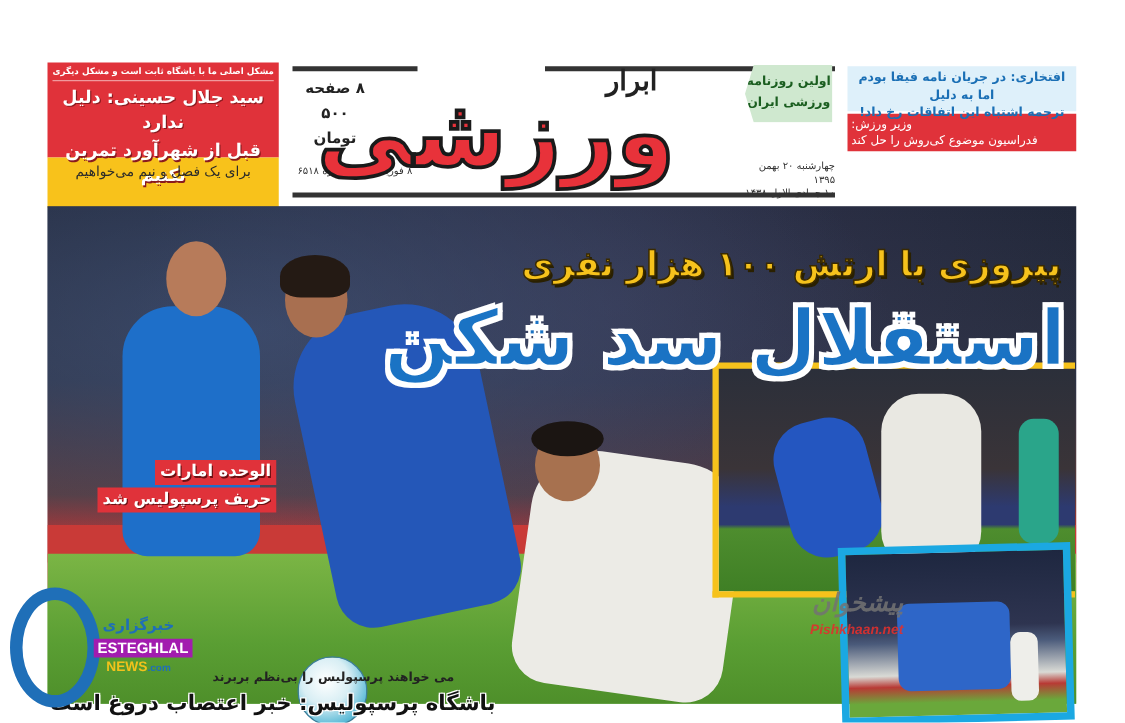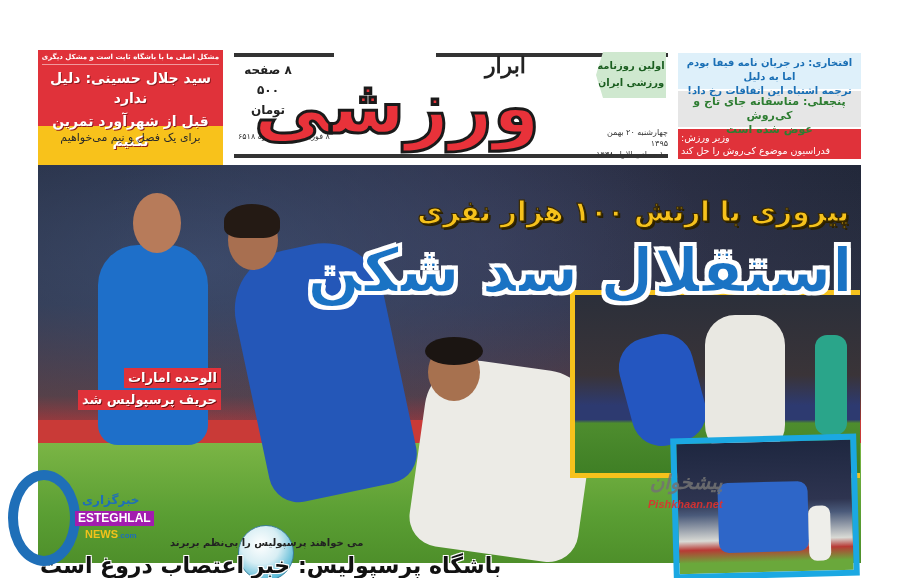--- a/index.html
+++ b/index.html
@@ -58,21 +58,21 @@
   .inset1 .ref { position: absolute; left: 240px; top: 40px; width: 32px; height: 100px; background: #2aa58a; border-radius: 12px; }
 
   .inset2 { position: absolute; left: 672px; top: 436px; width: 186px; height: 142px; border: 6px solid #1ba8e2; background: linear-gradient(180deg, #1e2740 0%, #2e3450 45%, #4a5a7a 55%, #d9dad5 75%, #b83a35 82%, #6aa83b 92%); transform: rotate(-1.5deg); overflow: hidden; }
   .inset2 .wall { position: absolute; left: 40px; top: 40px; width: 90px; height: 70px; background: #2e66c8; border-radius: 10px; }
   .inset2 .opp { position: absolute; left: 130px; top: 65px; width: 22px; height: 55px; background: #eeeeea; border-radius: 8px; }
 
   .side-tag { position: absolute; left: 38px; top: 368px; direction: rtl; padding-left: 40px; }
   .side-tag div { background: #e0323a; color: #fff; font-size: 13px; font-weight: bold; line-height: 20px; padding: 0 4px; display: table; margin-left: 0; margin-bottom: 2px; text-shadow: 1px 1px 0 #6a1013; }
 
   .bottom-sub { position: absolute; left: 170px; top: 537px; font-size: 10px; font-weight: bold; color: #222; white-space: nowrap; background: rgba(255,255,255,.0); }
-  .bottom-head { position: absolute; left: 40px; top: 553px; font-size: 22px; font-weight: bold; color: #111; white-space: nowrap; text-shadow: 1px 1px 0 #fff, -1px -1px 0 #fff, 1px -1px 0 #fff, -1px 1px 0 #fff; }
+  .bottom-head { position: absolute; left: 40px; top: 553px; font-size: 17px; font-weight: bold; color: #111; white-space: nowrap; text-shadow: 1px 1px 0 #fff, -1px -1px 0 #fff, 1px -1px 0 #fff, -1px 1px 0 #fff; }
 
   .ball { position: absolute; left: 238px; top: 525px; width: 56px; height: 56px; border-radius: 50%; background: radial-gradient(circle at 40% 35%, #ffffff 0%, #d8eef4 40%, #58b9d6 75%, #2b6c8c 100%); border: 1px solid #3c7e9a; }
   .wm-circle { position: absolute; left: 8px; top: 470px; width: 72px; height: 96px; border-radius: 50%; border: 10px solid #1f6fb8; }
   .wm-fa { position: absolute; left: 82px; top: 493px; font-size: 12px; font-weight: bold; color: #1f6fb8; direction: rtl; }
   .wm-en { position: absolute; left: 75px; top: 511px; background: #a21caf; color: #fff; font-family: "Liberation Sans", sans-serif; font-weight: bold; font-size: 12px; padding: 0 3px; line-height: 15px; direction: ltr; }
   .wm-news { position: absolute; left: 85px; top: 528px; color: #f2c21b; font-family: "Liberation Sans", sans-serif; font-weight: bold; font-size: 11px; direction: ltr; }
   .wm-news span { color: #1f6fb8; font-size: 8px; }
 
   .watermark2 { position: absolute; left: 648px; top: 470px; direction: rtl; }
   .wm2-fa { color: #737373; font-size: 20px; font-weight: bold; font-style: italic; opacity: .85; }
@@ -114,24 +114,20 @@
 <div class="date">
   <div>چهارشنبه ۲۰ بهمن ۱۳۹۵</div>
   <div>۱۰ جمادی الاول ۱۴۳۸</div>
 </div>
 
 <div class="right-box">
   <div class="rb-blue">
     <div>افتخاری: در جریان نامه فیفا بودم اما به دلیل</div>
     <div>ترجمه اشتباه این اتفاقات رخ داد!</div>
   </div>
-  <div class="rb-grey">
-    <div>پنجعلی: متاسفانه جای تاج و کی‌روش</div>
-    <div>عوض شده است</div>
-  </div>
   <div class="rb-red">
     <div>وزیر ورزش:</div>
     <div>فدراسیون موضوع کی‌روش را حل کند</div>
   </div>
 </div>
 
 <div class="photo">
   <div class="ad-board"></div>
   <div class="pitch"></div>
   <div class="player-blue1"></div>

